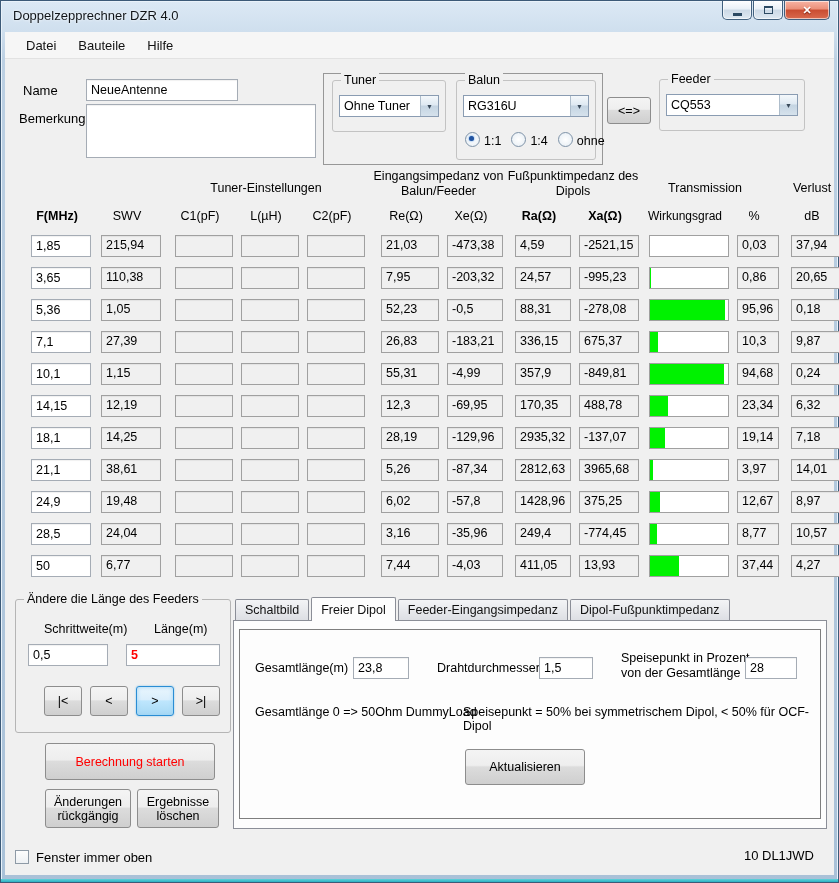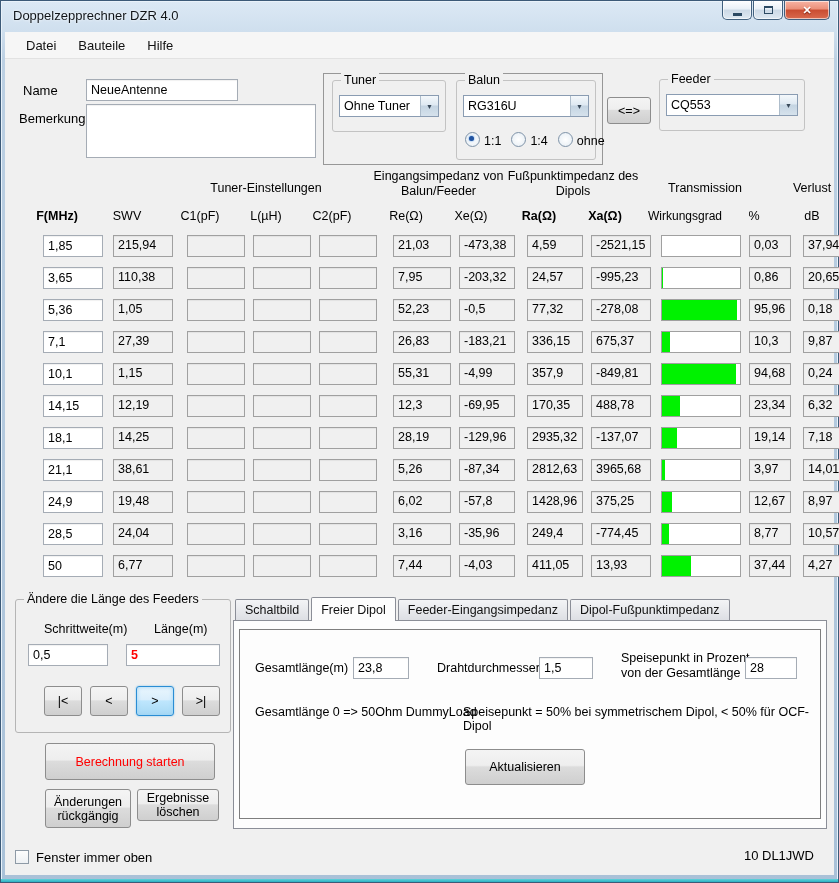--- a/index.html
+++ b/index.html
@@ -140,21 +140,21 @@
       <span class="cell hcell c-c2">C2(pF)</span>
       <span class="cell hcell c-re">Re(Ω)</span>
       <span class="cell hcell c-xe">Xe(Ω)</span>
       <span class="cell hcell b c-ra">Ra(Ω)</span>
       <span class="cell hcell b c-xa">Xa(Ω)</span>
       <span class="cell hcell c-bar" style="font-size:12px;">Wirkungsgrad</span>
       <span class="cell hcell c-pct">%</span>
       <span class="cell hcell c-db">dB</span>
     </div>
 
-    <div id="rows" style="position:absolute;left:16px;right:0;top:176px;">
+    <div id="rows" style="position:absolute;left:4px;right:0;top:176px;">
         <div class="trow">
           <input class="cell tf c-f" value="1,85" style="">
           <div class="cell tf ro c-swv">215,94</div>
           <div class="cell tf ro c-c1"></div>
           <div class="cell tf ro c-l"></div>
           <div class="cell tf ro c-c2"></div>
           <div class="cell tf ro c-re">21,03</div>
           <div class="cell tf ro c-xe">-473,38</div>
           <div class="cell tf ro c-ra">4,59</div>
           <div class="cell tf ro c-xa">-2521,15</div>
@@ -181,21 +181,21 @@
           <div class="cell tf ro c-db">20,65</div>
         </div>
         <div class="trow">
           <input class="cell tf c-f" value="5,36" style="">
           <div class="cell tf ro c-swv">1,05</div>
           <div class="cell tf ro c-c1"></div>
           <div class="cell tf ro c-l"></div>
           <div class="cell tf ro c-c2"></div>
           <div class="cell tf ro c-re">52,23</div>
           <div class="cell tf ro c-xe">-0,5</div>
-          <div class="cell tf ro c-ra">77,32</div>
+          <div class="cell tf ro c-ra">88,31</div>
           <div class="cell tf ro c-xa">-278,08</div>
           <div class="cell c-bar gauge">
             <div class="fill" style="width: 95.96%; background: rgb(0, 242, 0);"></div>
           </div>
           <div class="cell tf ro c-pct">95,96</div>
           <div class="cell tf ro c-db">0,18</div>
         </div>
         <div class="trow">
           <input class="cell tf c-f" value="7,1" style="">
           <div class="cell tf ro c-swv">27,39</div>
@@ -333,21 +333,21 @@
       <input class="tf" style="position: absolute; left: 12px; top: 44px; width: 80px;" value="0,5">
       <input class="tf" style="position: absolute; left: 110px; top: 44px; width: 94px; font-weight: bold; color: rgb(255, 0, 0);" value="5">
       <div class="btn" style="position:absolute;left:28px;top:86px;width:38px;height:30px;">|&lt;</div>
       <div class="btn" style="position:absolute;left:74px;top:86px;width:38px;height:30px;">&lt;</div>
       <div class="btn btn-focus" style="position:absolute;left:120px;top:86px;width:38px;height:30px;">&gt;</div>
       <div class="btn" style="position:absolute;left:166px;top:86px;width:38px;height:30px;">&gt;|</div>
     </div>
 
     <div class="btn" style="position:absolute;left:40px;top:730px;width:86px;height:39px;padding:2px;">Änderungen rückgängig</div>
     <div class="btn" style="position: absolute; left: 40px; top: 684px; width: 170px; height: 37px; color: rgb(255, 0, 0);">Berechnung starten</div>
-    <div class="btn" style="position:absolute;left:132px;top:730px;width:82px;height:32px;padding:2px;">Ergebnisse löschen</div>
+    <div class="btn" style="position:absolute;left:132px;top:730px;width:82px;height:39px;padding:2px;">Ergebnisse löschen</div>
 
     <span class="checkbox" style="left:10px;top:791px;"></span>
     <span class="lbl" style="left:31px;top:791px;">Fenster immer oben</span>
 
     <div style="position:absolute;left:228px;top:540px;width:594px;height:230px;">
       <div class="tabs" id="tabs">
           <span class="tab">Schaltbild</span>
           <span class="tab active">Freier Dipol</span>
           <span class="tab">Feeder-Eingangsimpedanz</span>
           <span class="tab">Dipol-Fußpunktimpedanz</span>

